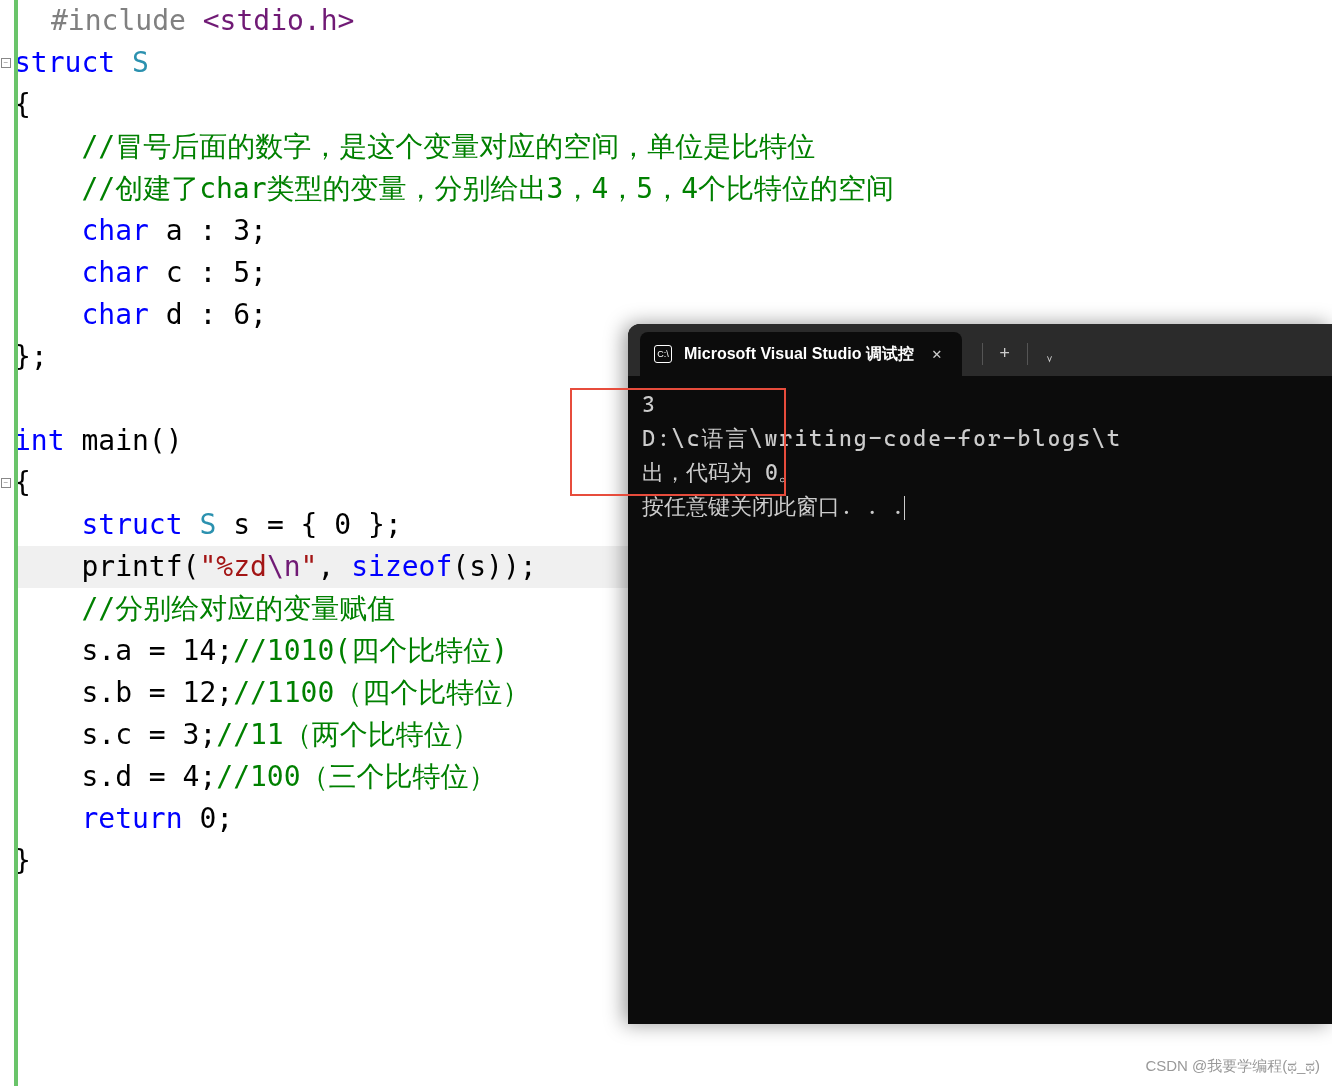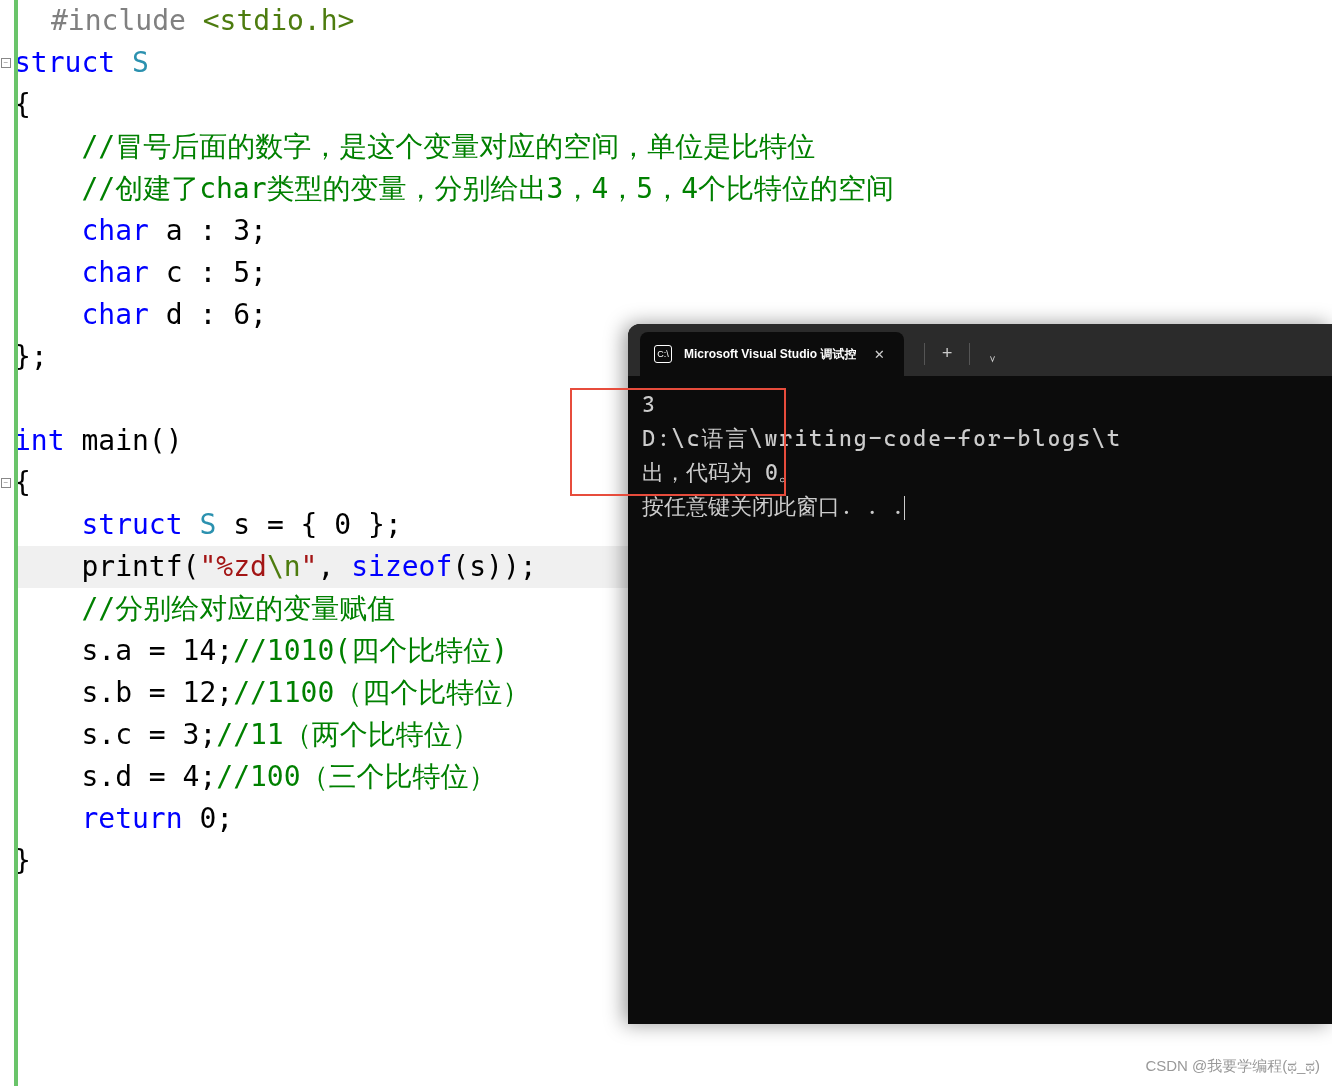--- a/index.html
+++ b/index.html
@@ -43,21 +43,21 @@
     .code-line {
       font-size: 28px;
       line-height: 42px;
       white-space: pre;
       font-family: "Consolas", "SimSun", monospace;
     }
     .kw-blue { color: #0000ff; }
     .kw-teal { color: #2b91af; }
     .kw-pink { color: #a31515; }
     .comment { color: #008000; }
-    .str-angle { color: #4d7c0f; }
+    .str-angle { color: #701a75; }
     .highlight-line { background: #f0f0f0; }
     .preprocessor { color: #808080; padding-left: 37px; }
     
     .terminal {
       position: absolute;
       left: 628px;
       top: 324px;
       width: 704px;
       height: 700px;
       background: #0c0c0c;
@@ -88,21 +88,21 @@
       border: 1.5px solid #fff;
       border-radius: 3px;
       display: flex;
       align-items: center;
       justify-content: center;
       font-size: 9px;
       font-family: sans-serif;
     }
     .tab-title {
       font-family: "Segoe UI", sans-serif;
-      font-size: 12px;
+      font-size: 16px;
       font-weight: 600;
       max-width: 260px;
       overflow: hidden;
       white-space: nowrap;
     }
     .tab-close {
       font-size: 16px;
       color: #ccc;
       cursor: pointer;
       padding: 2px 6px;

